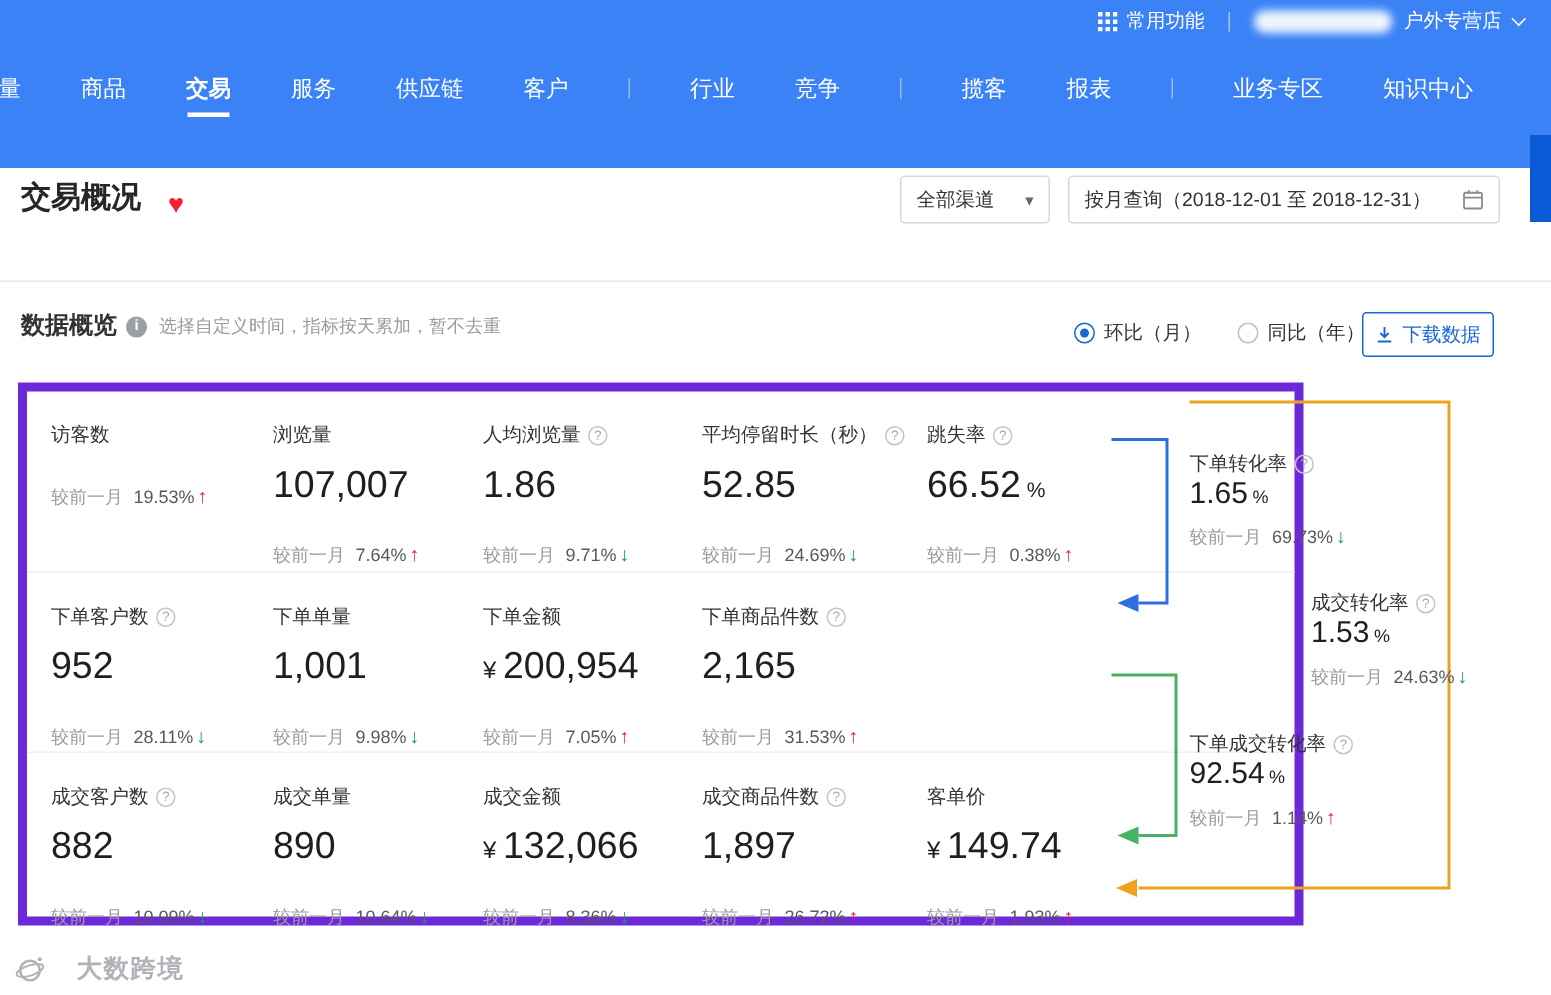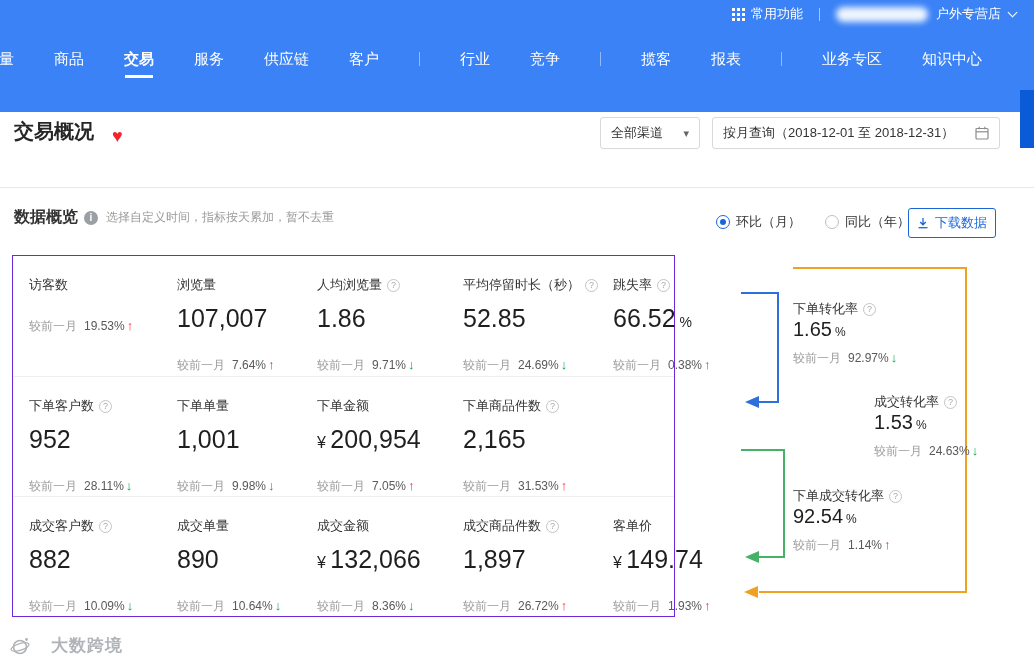--- a/index.html
+++ b/index.html
@@ -43,21 +43,21 @@
     display:inline-flex; align-items:center; justify-content:center; }
   .radio-group { position:absolute; left:716px; top:213px; display:flex; gap:24px; align-items:center; font-size:13px; color:#333; }
   .radio-opt { display:flex; align-items:center; gap:6px; cursor:pointer; }
   .radio { width:14px; height:14px; border-radius:50%; border:1px solid #bfbfbf; background:#fff; position:relative; }
   .radio.checked { border-color:#1a66d9; }
   .radio.checked::after { content:""; position:absolute; left:3px; top:3px; width:6px; height:6px; border-radius:50%; background:#1a66d9; }
   .download-btn { position:absolute; left:908px; top:208px; width:88px; height:30px; border:1px solid #1a66d9; border-radius:3px;
     color:#1a66d9; background:#fff; display:flex; align-items:center; justify-content:center; gap:6px; font-size:13px; cursor:pointer; }
 
   
-  .panel { position:absolute; left:12px; top:255px; width:663px; height:362px; border:1px solid #6d28d9; background:#fff; }
+  .panel { position:absolute; left:12px; top:255px; width:857px; height:362px; border:6px solid #6d28d9; background:#fff; }
   .m-row { height:120px; display:grid; grid-template-columns:148px 140px 146px 150px 1fr; padding:20px 0 0 16px; }
   .m-row + .m-row { border-top:1px solid #efefef; }
   .m-label { font-size:13px; color:#333; display:flex; align-items:center; gap:5px; white-space:nowrap; }
   .q-icon { width:13px; height:13px; border-radius:50%; border:1px solid #c4c4c4; color:#a8a8a8; font-size:9px; line-height:1;
     display:inline-flex; align-items:center; justify-content:center; cursor:pointer; flex:none; }
   .m-value { margin-top:10px; font-size:25px; color:#1f1f1f; white-space:nowrap; }
   .v-prefix { font-size:16px; }
   .v-suffix { font-size:14px; margin-left:4px; }
   .m-compare { margin-top:24px; font-size:12px; color:#9b9b9b; white-space:nowrap; }
   .c-pct { color:#595959; margin-left:7px; }
@@ -293,21 +293,21 @@
   <polyline points="793,268 966,268 966,592 759,592" fill="none" stroke="#eea21f" stroke-width="2"></polyline>
   <polygon points="744,592 758,586 758,598" fill="#eea21f"></polygon>
 </svg>
 
 <div class="conv" id="conv-order">
   <div class="m-label">
       <span>下单转化率</span>
       <span class="q-icon">?</span>
     </div>
   <div class="m-value"><span>1.65</span><span class="v-suffix">%</span></div>
-  <div class="m-compare"><span>较前一月</span><span class="c-pct">92.97%</span><span class="arrow down">↓</span></div>
+  <div class="m-compare"><span>较前一月</span><span class="c-pct">69.73%</span><span class="arrow down">↓</span></div>
 </div>
 <div class="conv" id="conv-deal">
   <div class="m-label">
       <span>成交转化率</span>
       <span class="q-icon">?</span>
     </div>
   <div class="m-value"><span>1.53</span><span class="v-suffix">%</span></div>
   <div class="m-compare"><span>较前一月</span><span class="c-pct">24.63%</span><span class="arrow down">↓</span></div>
 </div>
 <div class="conv" id="conv-order-deal">

